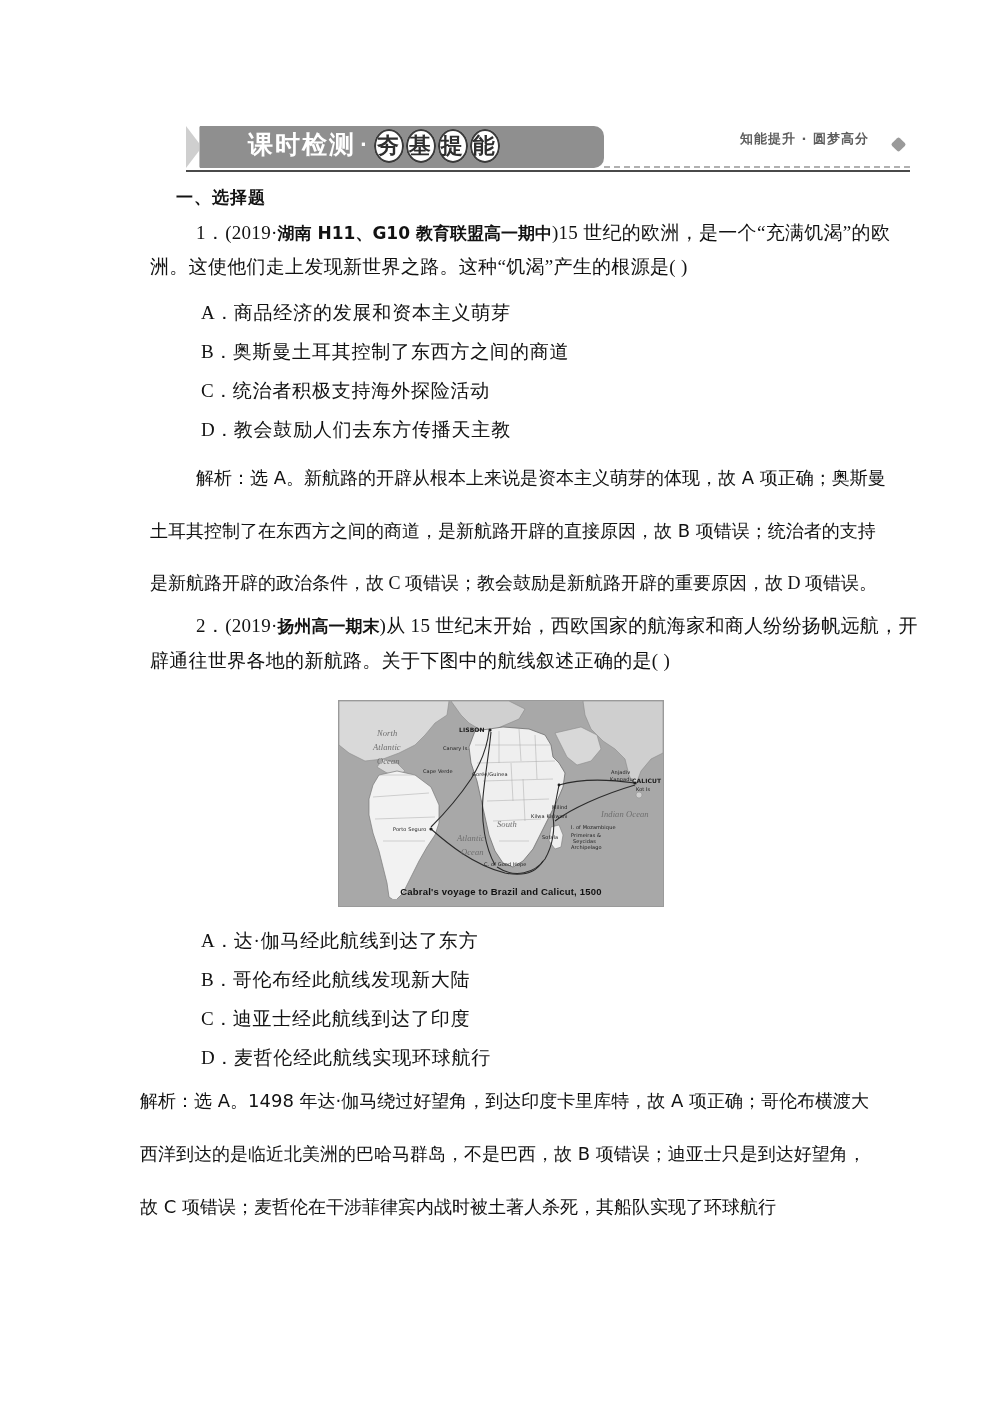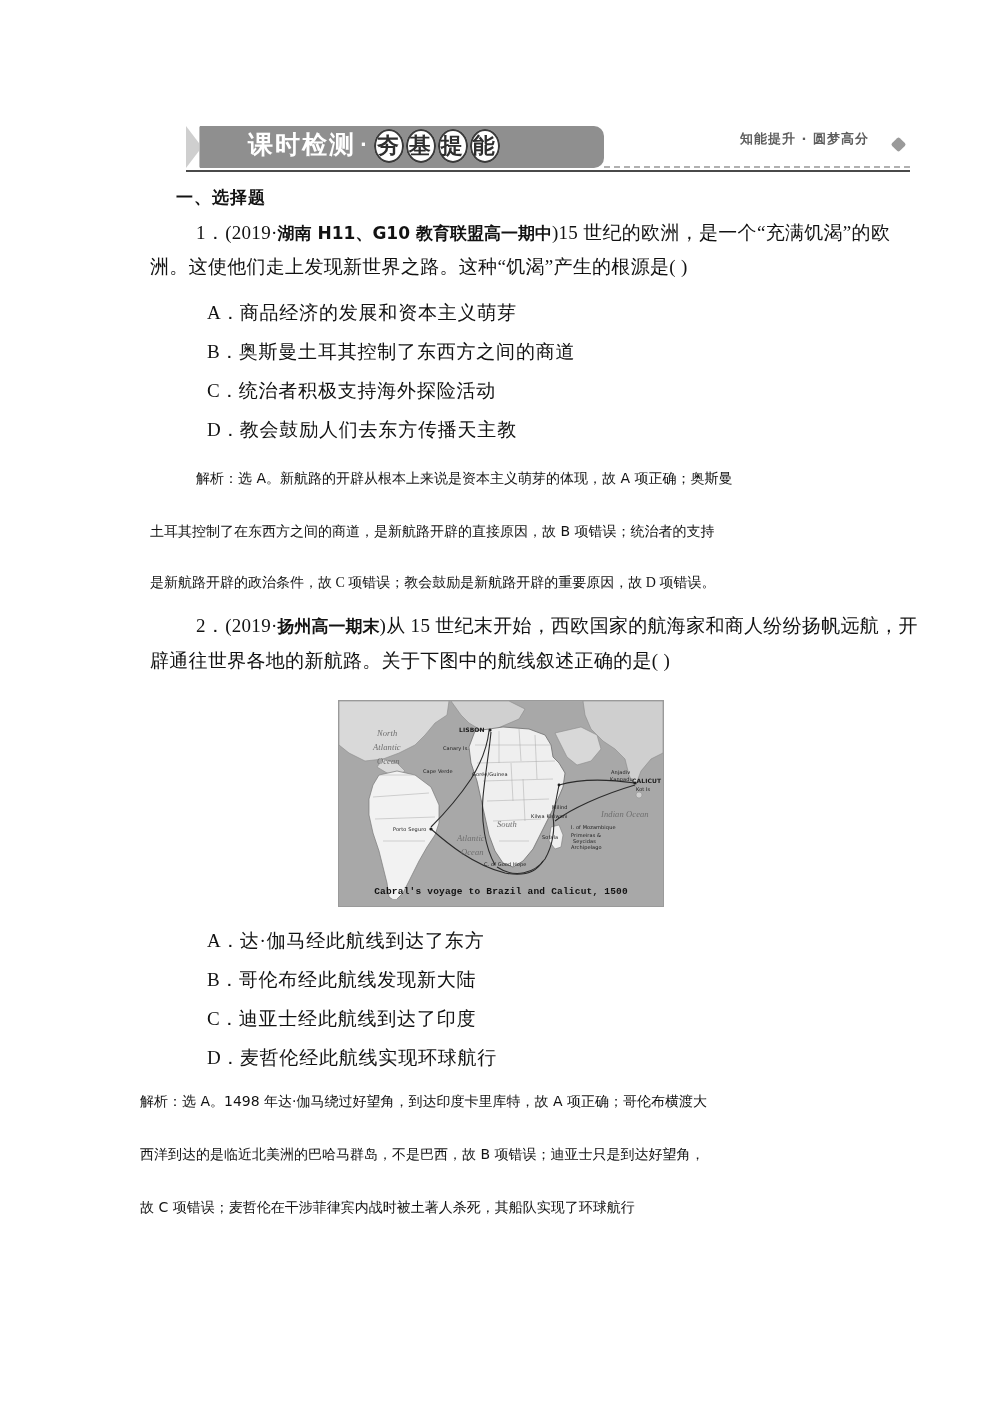--- a/index.html
+++ b/index.html
@@ -158,36 +158,36 @@
     font-weight: bold;
     font-size: 17px;
     letter-spacing: 0px;
   }
   .num {
     font-family: "Liberation Serif", serif;
   }
 
   .opt {
     position: absolute;
-    left: 207px;
+    left: 201px;
     font-size: 19px;
     line-height: 26px;
     color: #121212;
     white-space: nowrap;
     letter-spacing: 0.8px;
   }
   .opt .lbl {
     font-family: "Liberation Serif", serif;
     letter-spacing: 0;
   }
 
   .exp {
     position: absolute;
     font-family: "DejaVu Sans", sans-serif;
-    font-size: 14px;
+    font-size: 18px;
     line-height: 26px;
     color: #121212;
     white-space: nowrap;
     letter-spacing: 0px;
     text-align: right;
   }
 
   
   .figure {
     position: absolute;
@@ -199,21 +199,21 @@
     border: 1px solid #9a9a9a;
     overflow: hidden;
   }
   .figure svg { display: block; }
   .map-caption {
     position: absolute;
     left: 0;
     bottom: 9px;
     width: 100%;
     text-align: center;
-    font-family: Liberation Mono, monospace;
+    font-family: Liberation Sans, sans-serif;
     font-size: 9.5px;
     font-weight: bold;
     color: #111;
     letter-spacing: 0.2px;
   }
   .mlabel {
     position: absolute;
     font-family: "DejaVu Sans", sans-serif;
     font-size: 5px;
     color: #1a1a1a;

